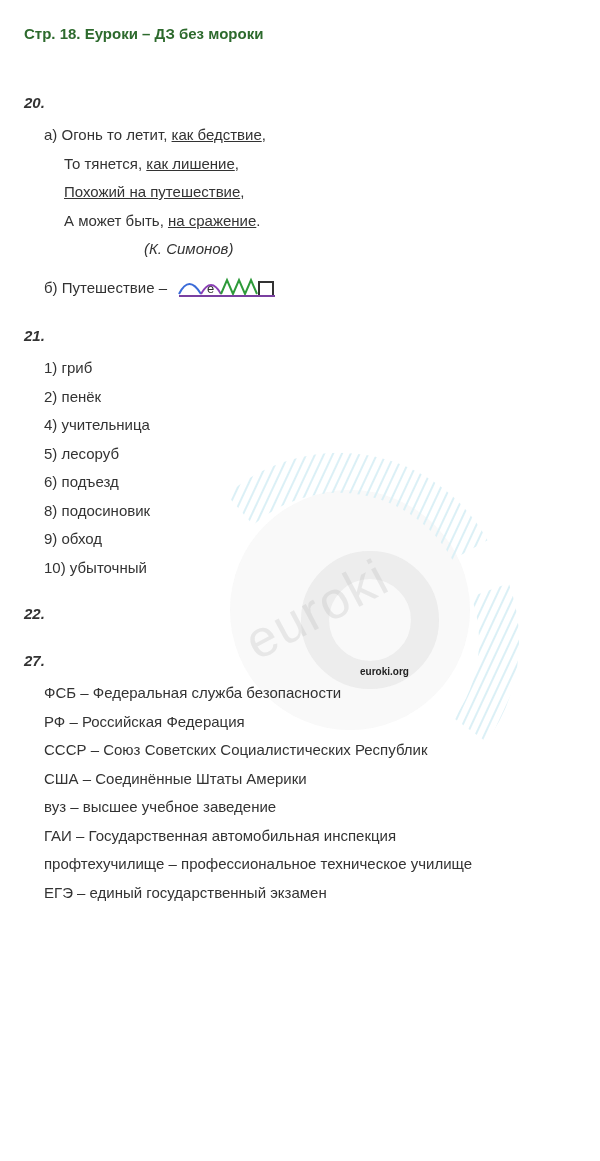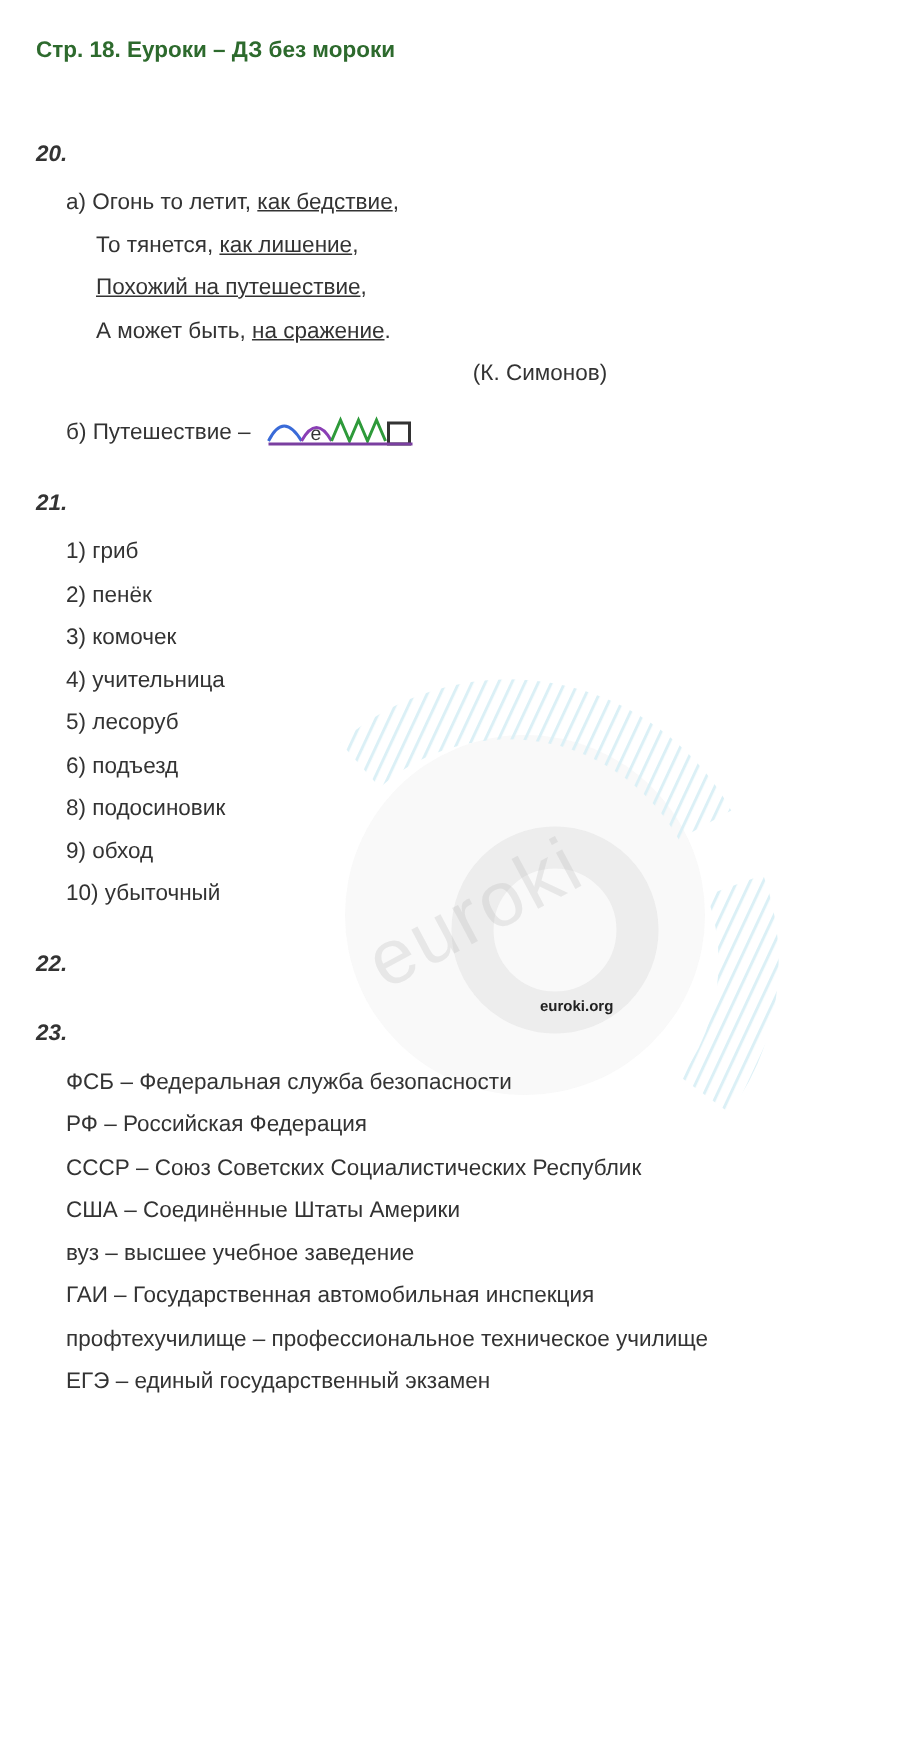--- a/index.html
+++ b/index.html
@@ -21,21 +21,21 @@
     font-size: 15px;
   }
   .ex-num {
     font-weight: bold;
     margin-top: 18px;
     margin-bottom: 4px;
     font-style: italic;
   }
   .indent-a { padding-left: 20px; }
   .indent-b { padding-left: 40px; }
-  .author { text-align: center; margin-left: 120px; }
+  .author { margin-left: 120px; font-style: italic; }
   .underline { text-decoration: underline; }
   .morph-box {
     display: inline-block;
     vertical-align: middle;
     margin-left: 6px;
     position: relative;
     width: 110px;
     height: 30px;
   }
   .morph-box svg { position: absolute; top: -6px; left: 0; }
@@ -136,32 +136,31 @@
 
       <text x="30" y="25" font-size="13" fill="#333">е</text>
     </svg>
   </span>
 </div>
 
 <div class="ex-num">21.</div>
 <div id="ex21-list">
       <div class="indent-a">1) гриб</div>
       <div class="indent-a">2) пенёк</div>
-      <div class="indent-a">3) комочек</div>
       <div class="indent-a">4) учительница</div>
       <div class="indent-a">5) лесоруб</div>
       <div class="indent-a">6) подъезд</div>
       <div class="indent-a">8) подосиновик</div>
       <div class="indent-a">9) обход</div>
       <div class="indent-a">10) убыточный</div>
     </div>
 
 <div class="ex-num">22.</div>
 
-<div class="ex-num">23.</div>
+<div class="ex-num">27.</div>
 <div id="ex23-list">
       <div class="abbr-line"><b>ФСБ</b><span> – Федеральная служба безопасности</span></div>
       <div class="abbr-line"><b>РФ</b><span> – Российская Федерация</span></div>
       <div class="abbr-line"><b>СССР</b><span> – Союз Советских Социалистических Республик</span></div>
       <div class="abbr-line"><b>США</b><span> – Соединённые Штаты Америки</span></div>
       <div class="abbr-line"><b>вуз</b><span> – высшее учебное заведение</span></div>
       <div class="abbr-line"><b>ГАИ</b><span> – Государственная автомобильная инспекция</span></div>
       <div class="abbr-line"><b>профтехучилище</b><span> – профессиональное техническое училище</span></div>
       <div class="abbr-line"><b>ЕГЭ</b><span> – единый государственный экзамен</span></div>
     </div>

